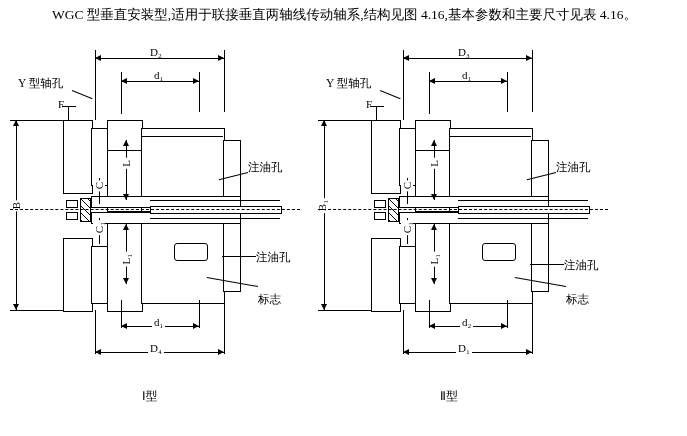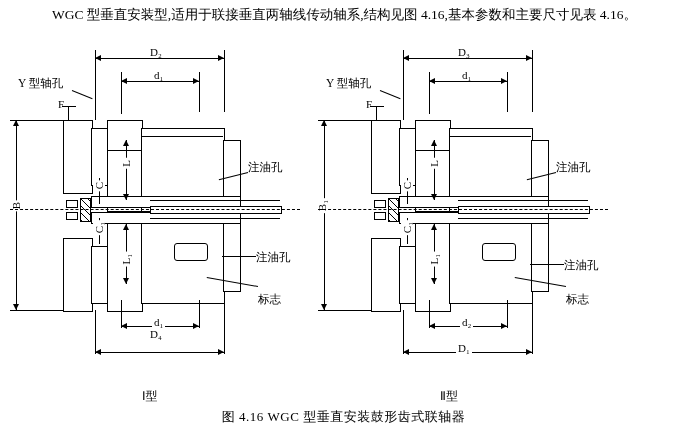--- a/index.html
+++ b/index.html
@@ -139,21 +139,21 @@
     <div class="arrowline" style="left:121px;top:326px;width:78px;"></div>
     <div class="arrowhead ah-left" style="left:121px;top:323px;"></div>
     <div class="arrowhead ah-right" style="left:193px;top:323px;"></div>
     <div class="dim-label" style="left:152px;top:316px;">d₁</div>
 
     <div class="ln v" style="left:95px;top:310px;height:44px;"></div>
     <div class="ln v" style="left:224px;top:300px;height:54px;"></div>
     <div class="arrowline" style="left:95px;top:352px;width:129px;"></div>
     <div class="arrowhead ah-left" style="left:95px;top:349px;"></div>
     <div class="arrowhead ah-right" style="left:218px;top:349px;"></div>
-    <div class="dim-label" style="left:148px;top:328px;">D₄</div>
+    <div class="dim-label" style="left:148px;top:342px;">D₄</div>
 
     <div class="callout" style="left:248px;top:160px;">注油孔</div>
     <div class="arrowline" style="left:218px;top:172px;width:30px;transform:rotate(-14deg);transform-origin:right center;"></div>
 
     <div class="callout" style="left:256px;top:250px;">注油孔</div>
     <div class="arrowline" style="left:222px;top:256px;width:34px;"></div>
 
     <div class="callout" style="left:258px;top:292px;">标志</div>
     <div class="arrowline" style="left:206px;top:286px;width:52px;transform:rotate(10deg);transform-origin:right center;"></div>
 
@@ -254,15 +254,14 @@
 
     <div class="callout" style="left:564px;top:258px;">注油孔</div>
     <div class="arrowline" style="left:530px;top:264px;width:34px;"></div>
 
     <div class="callout" style="left:566px;top:292px;">标志</div>
     <div class="arrowline" style="left:514px;top:286px;width:52px;transform:rotate(10deg);transform-origin:right center;"></div>
 
     <div class="typelabel" style="left:440px;top:388px;">Ⅱ型</div>
   </div>
 
-  <div class="figcap">图 4.16   WGC 型垂直安装鼓形齿式联轴器</div>
 
 </div>
 
 </body></html>

